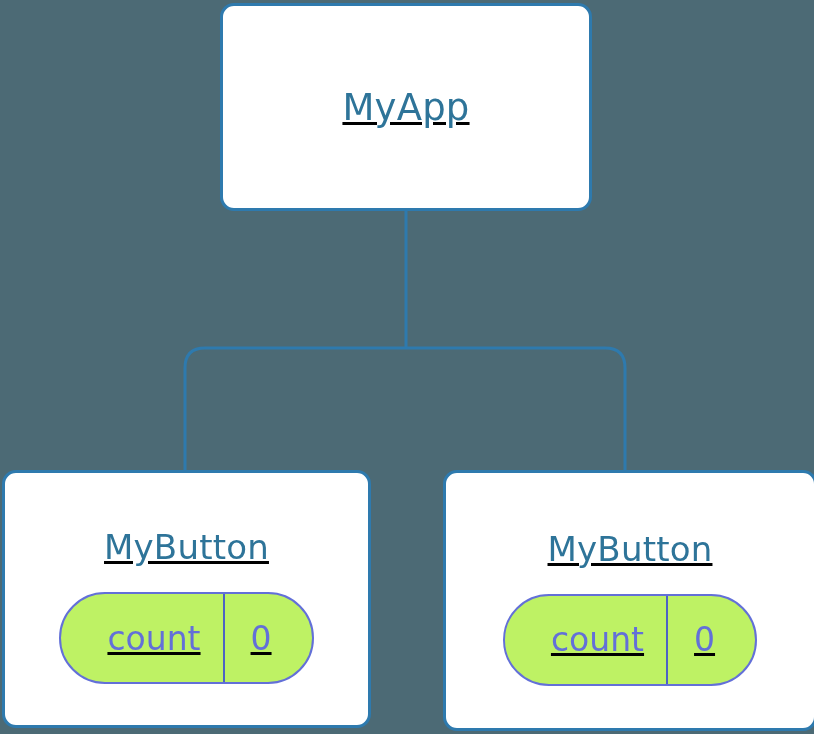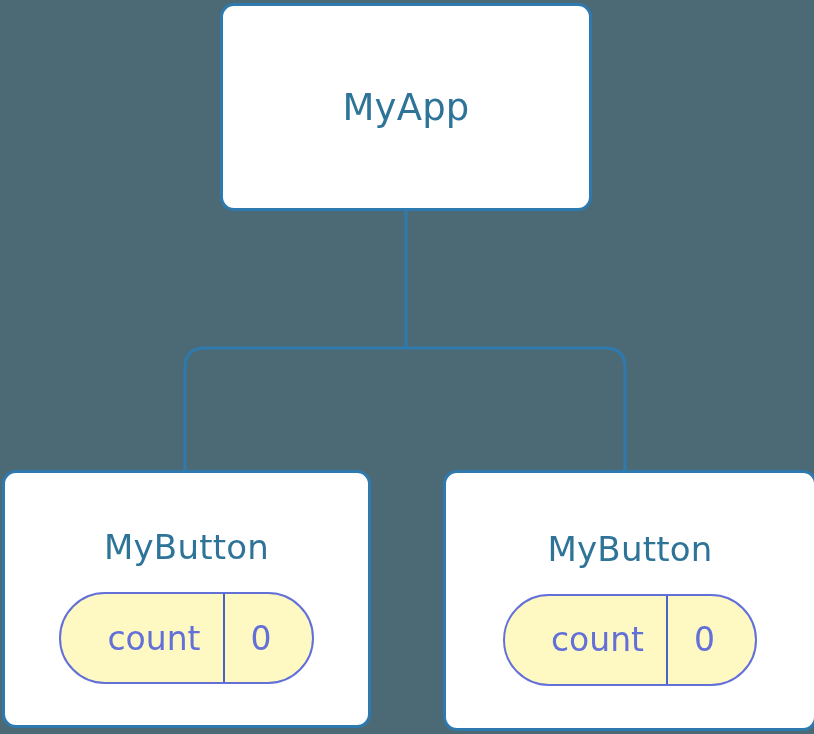--- a/index.html
+++ b/index.html
@@ -32,20 +32,21 @@
   .node {
     position: absolute;
     background: #ffffff;
     border: 3px solid #2e7aae;
     border-radius: 14px;
     box-sizing: border-box;
     display: flex;
     flex-direction: column;
     align-items: center;
     justify-content: center;
+    text-decoration: underline;
   }
   .node-root {
     left: 220px;
     top: 3px;
     width: 372px;
     height: 208px;
   }
   .node-child-left {
     left: 2px;
     top: 470px;
@@ -70,21 +71,21 @@
   .node-child-left .node-title,
   .node-child-right .node-title {
     font-size: 34px;
     margin-top: 16px;
   }
   .state-pill {
     margin-top: 28px;
     height: 92px;
     border: 2px solid #6370d8;
     border-radius: 46px;
-    background: #fef9c3;
+    background: #bef264;
     box-sizing: border-box;
     display: flex;
     align-items: stretch;
     overflow: hidden;
   }
   .state-key {
     display: flex;
     align-items: center;
     justify-content: center;
     padding: 0 22px 0 46px;

